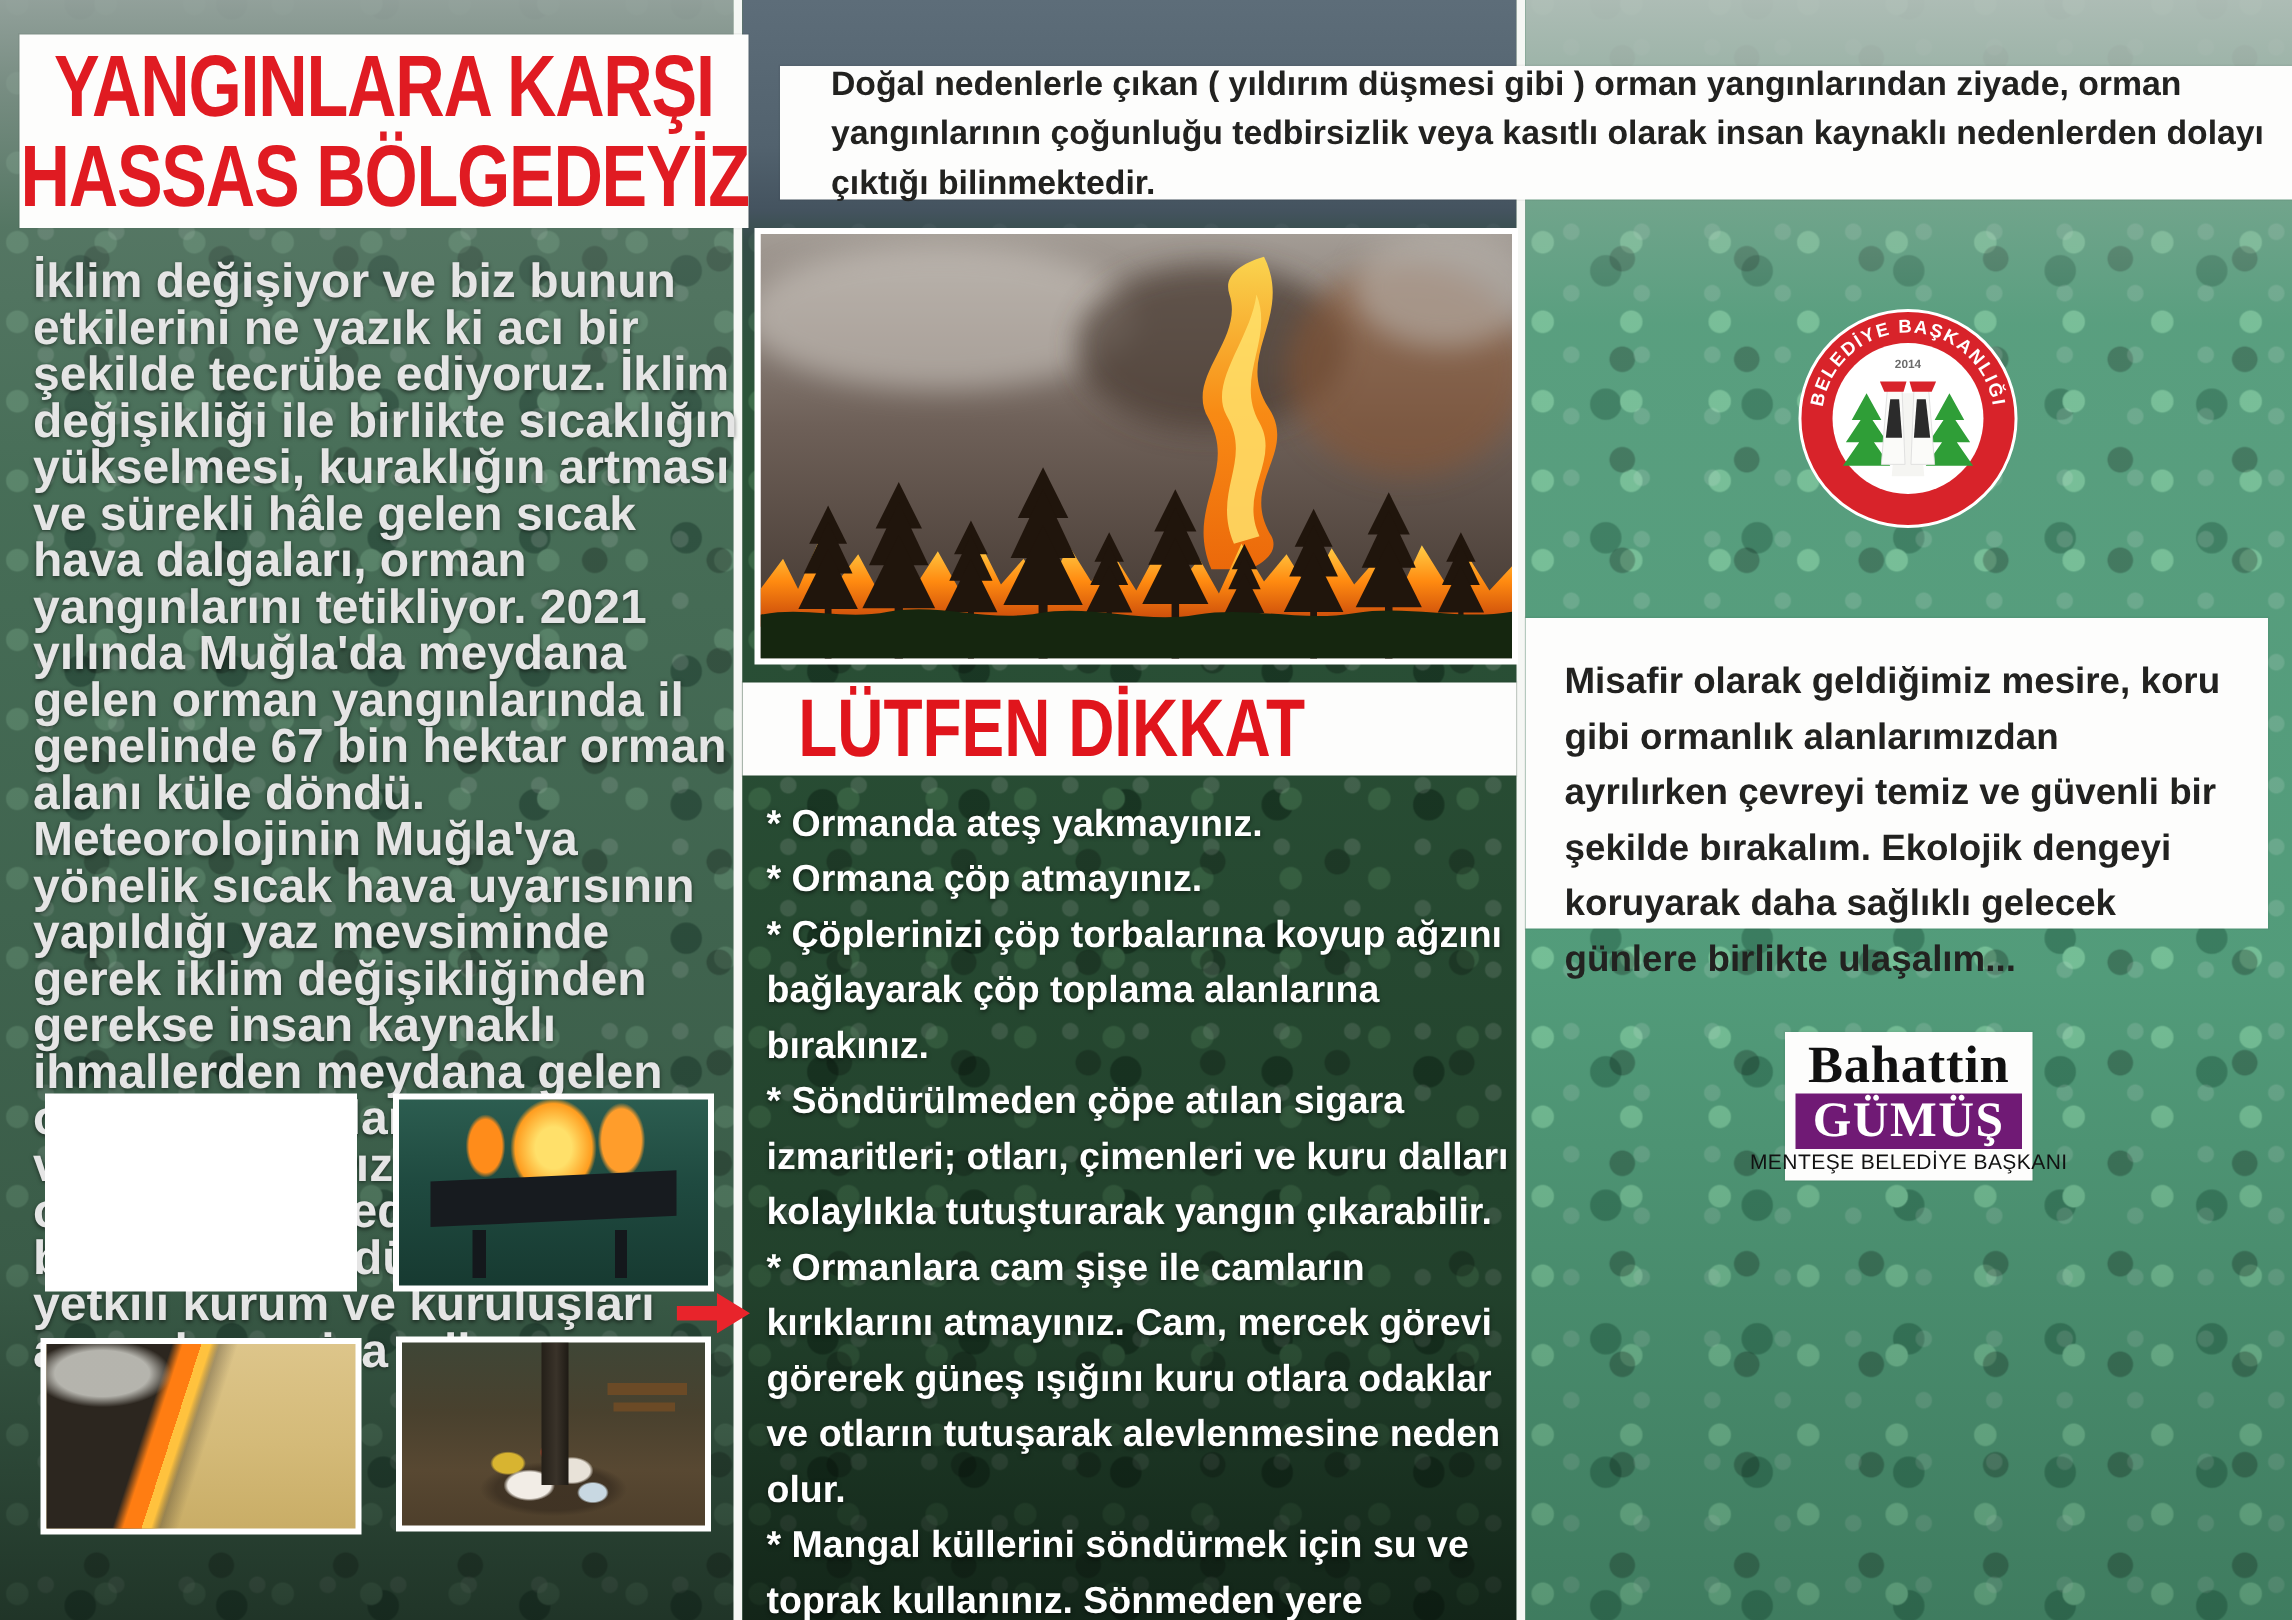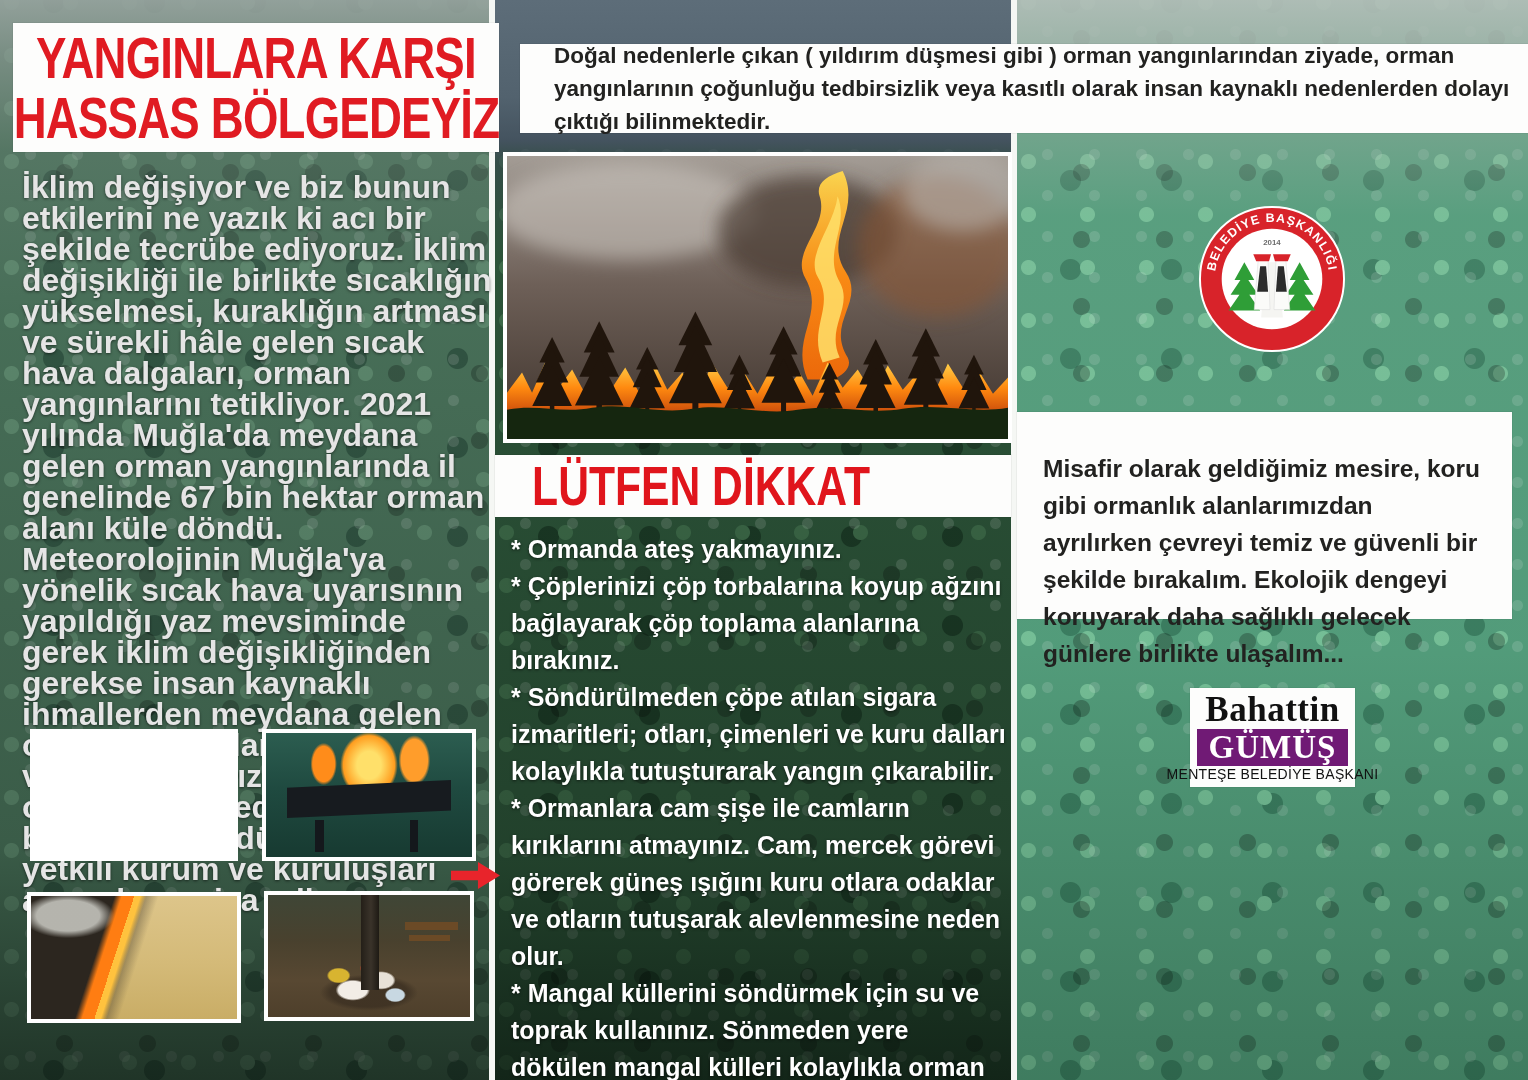--- a/index.html
+++ b/index.html
@@ -98,21 +98,21 @@
   .trunk{position:absolute;left:46%;top:0;width:9%;height:78%;background:linear-gradient(90deg,#241f18,#3a332a 55%,#1e1a14);}
   .table{position:absolute;background:#6b4a26;}
   .table-a{right:6%;top:22%;width:26%;height:7%;}
   .table-b{right:10%;top:33%;width:20%;height:5%;}
 
   
   .red-arrow{position:absolute;left:451px;top:862px;width:49px;height:27px;background:#e8242b;
     clip-path:polygon(0 32%, 55% 32%, 55% 0, 100% 50%, 55% 100%, 55% 68%, 0 68%);}
 
   
-  .message-box{left:1017px;top:412px;width:495px;height:207px;box-sizing:border-box;padding:38px 26px 0 26px;}
+  .message-box{left:1017px;top:412px;width:495px;height:207px;box-sizing:border-box;padding:24px 26px 0 26px;}
   .message-box p{margin:0;color:#222220;font-weight:700;font-size:24.5px;line-height:37px;}
 
   
   .muni-logo{position:absolute;left:1198px;top:205px;width:148px;height:148px;}
   .muni-logo svg{display:block;width:100%;height:100%;}
 
   
   .mayor-box{left:1190px;top:688px;width:165px;height:99px;box-sizing:border-box;padding:4px 7px 5px 7px;display:flex;flex-direction:column;align-items:center;}
   .mayor-first{font-family:"Liberation Serif","DejaVu Serif",serif;font-weight:700;font-size:35px;line-height:36px;color:#111;letter-spacing:0.5px;}
   .mayor-band{width:100%;background:#701a75;text-align:center;margin-top:1px;}
@@ -213,20 +213,21 @@
       <path d="M0,281 L0,252 C30,246 55,256 85,250 C120,244 150,257 185,251 C220,245 255,258 290,252 C325,246 360,257 395,251 C430,245 465,256 500,250 L500,281 Z" fill="#15260f"></path>
     </svg>
   </div>
 
   <div class="whitebox warn-band">
     <span class="warn-title">LÜTFEN DİKKAT</span>
   </div>
 
   <div class="bullets">
     <p>* Ormanda ateş yakmayınız.</p>
+    <p>* Ormana çöp atmayınız.</p>
     <p>* Çöplerinizi çöp torbalarına koyup ağzını bağlayarak çöp toplama alanlarına bırakınız.</p>
     <p>* Söndürülmeden çöpe atılan sigara izmaritleri; otları, çimenleri ve kuru dalları kolaylıkla tutuşturarak yangın çıkarabilir.</p>
     <p>* Ormanlara cam şişe ile camların kırıklarını atmayınız. Cam, mercek görevi görerek güneş ışığını kuru otlara odaklar ve otların tutuşarak alevlenmesine neden olur.</p>
     <p>* Mangal küllerini söndürmek için su ve toprak kullanınız. Sönmeden yere dökülen mangal külleri kolaylıkla orman yangınlarının başlamasına sebep olur.</p>
   </div>
 
   <div class="muni-logo">
     <svg viewBox="0 0 150 150">
       <circle cx="75" cy="75" r="73" fill="#d8232a" stroke="#ffffff" stroke-width="2"></circle>
       <circle cx="75" cy="75" r="51" fill="#ffffff"></circle>

